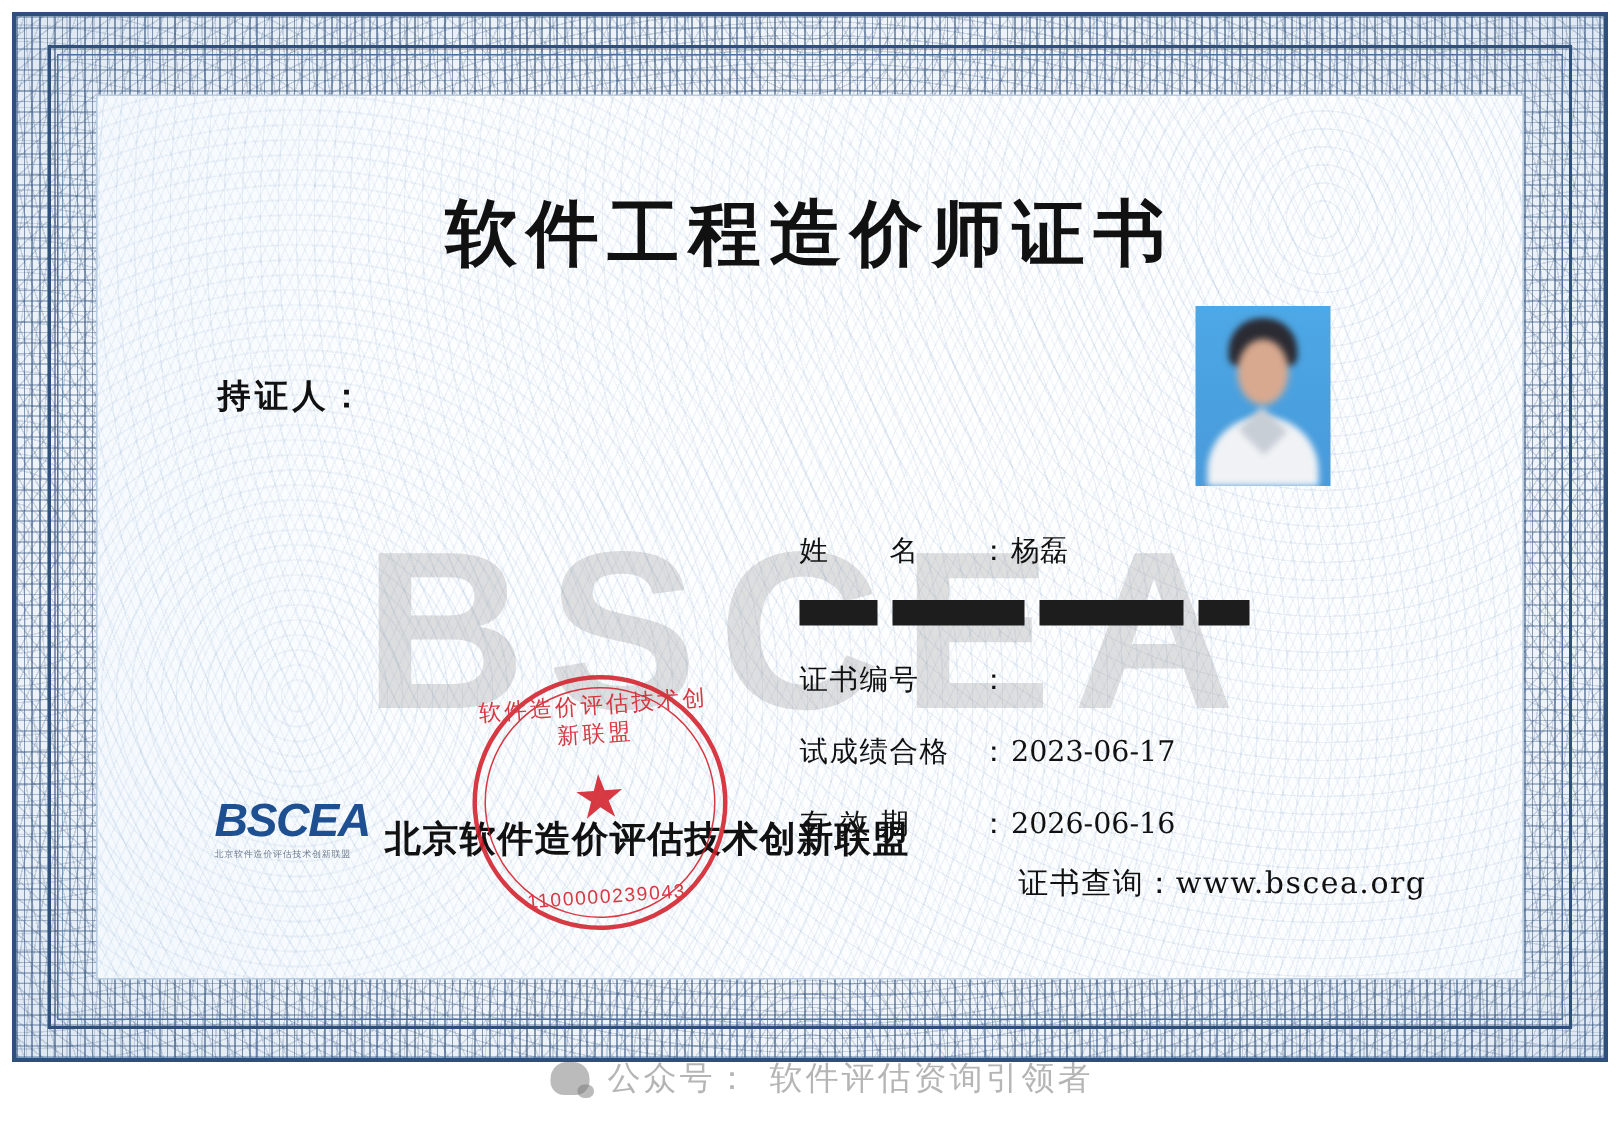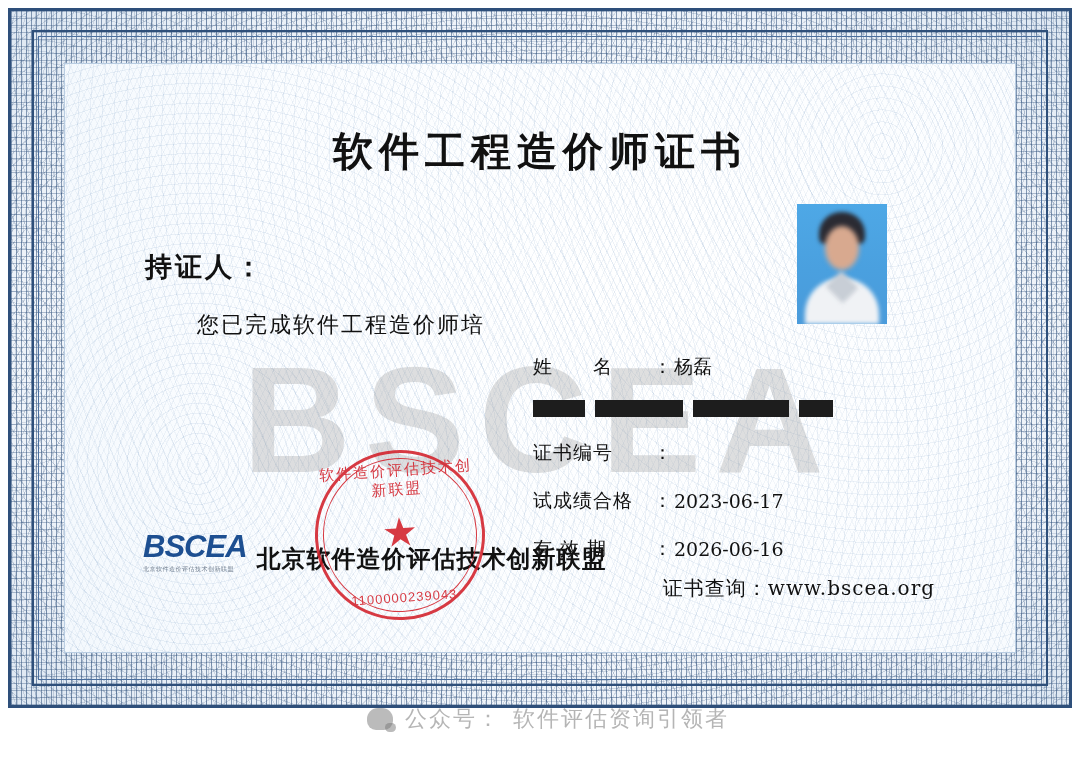--- a/index.html
+++ b/index.html
@@ -115,32 +115,32 @@
     height: 100%;
   }
 
   .cert-title {
     position: absolute;
     left: 0; right: 0;
     top: 60px;
     text-align: center;
     font-family: "DejaVu Serif", serif;
     font-weight: bold;
-    font-size: 40px;
+    font-size: 48px;
     letter-spacing: 6px;
     color: #111111;
   }
 
   .holder-label {
     position: absolute;
     left: 80px;
     top: 185px;
     font-family: Liberation Mono, monospace;
     font-weight: bold;
-    font-size: 27px;
+    font-size: 22px;
     letter-spacing: 3px;
     color: #111111;
   }
 
   .body-text {
     position: absolute;
     left: 88px;
     top: 235px;
     width: 430px;
     font-family: "DejaVu Serif", serif;
@@ -317,21 +317,21 @@
     text-align: center;
     font-family: "Liberation Sans", sans-serif;
     font-size: 13px;
     color: #d3202a;
     letter-spacing: 1px;
   }
 
   
   .query {
     position: absolute;
-    right: 80px;
+    right: 64px;
     bottom: 50px;
     font-family: "DejaVu Serif", serif;
     font-size: 20px;
     color: #111111;
     letter-spacing: 1px;
   }
 
   
   .bottom-wm {
     position: absolute;
@@ -378,21 +378,21 @@
 
     <div class="watermark">BSCEA</div>
 
     <div class="content">
 
       <div class="cert-title">软件工程造价师证书</div>
 
       <div class="holder-label">持证人：</div>
 
       <div class="body-text">
-        <span class="indent"></span><span>您已完成软件工程造价师培</span><br>
+        <span class="indent"></span><br>
         <br>
       </div>
 
       <div class="photo">
         <div class="hair"></div>
         <div class="face"></div>
         <div class="body"></div>
         <div class="collar"></div>
       </div>
 

